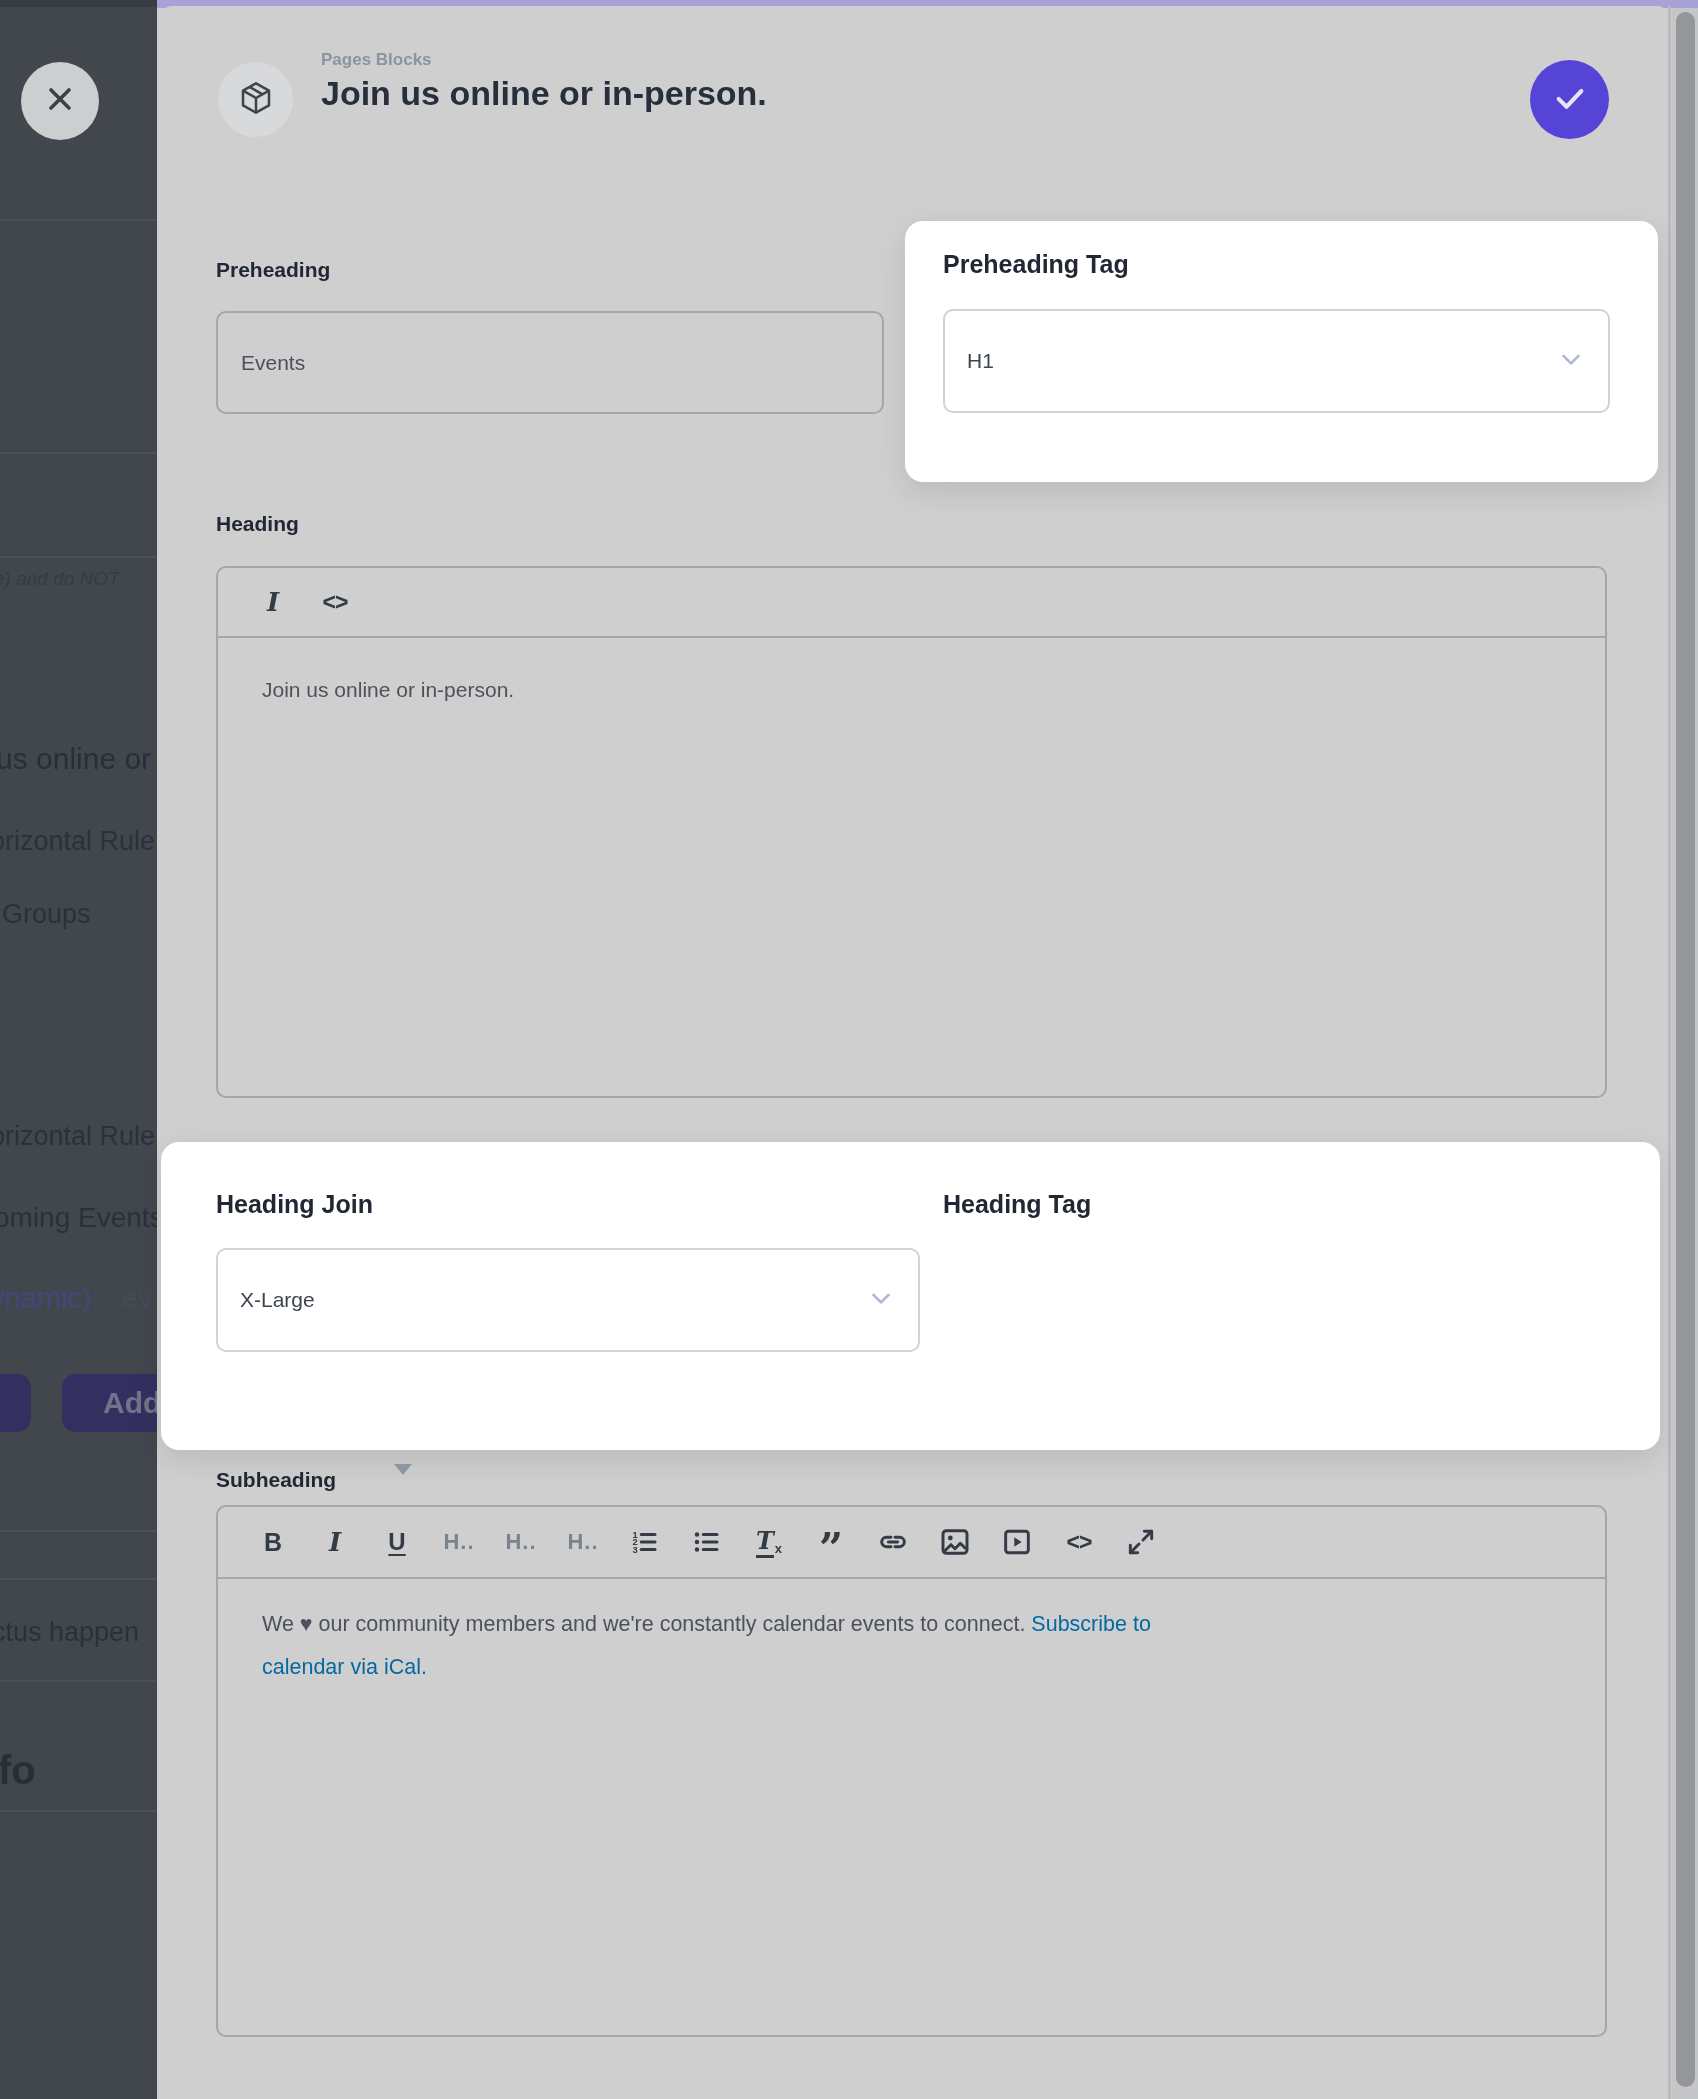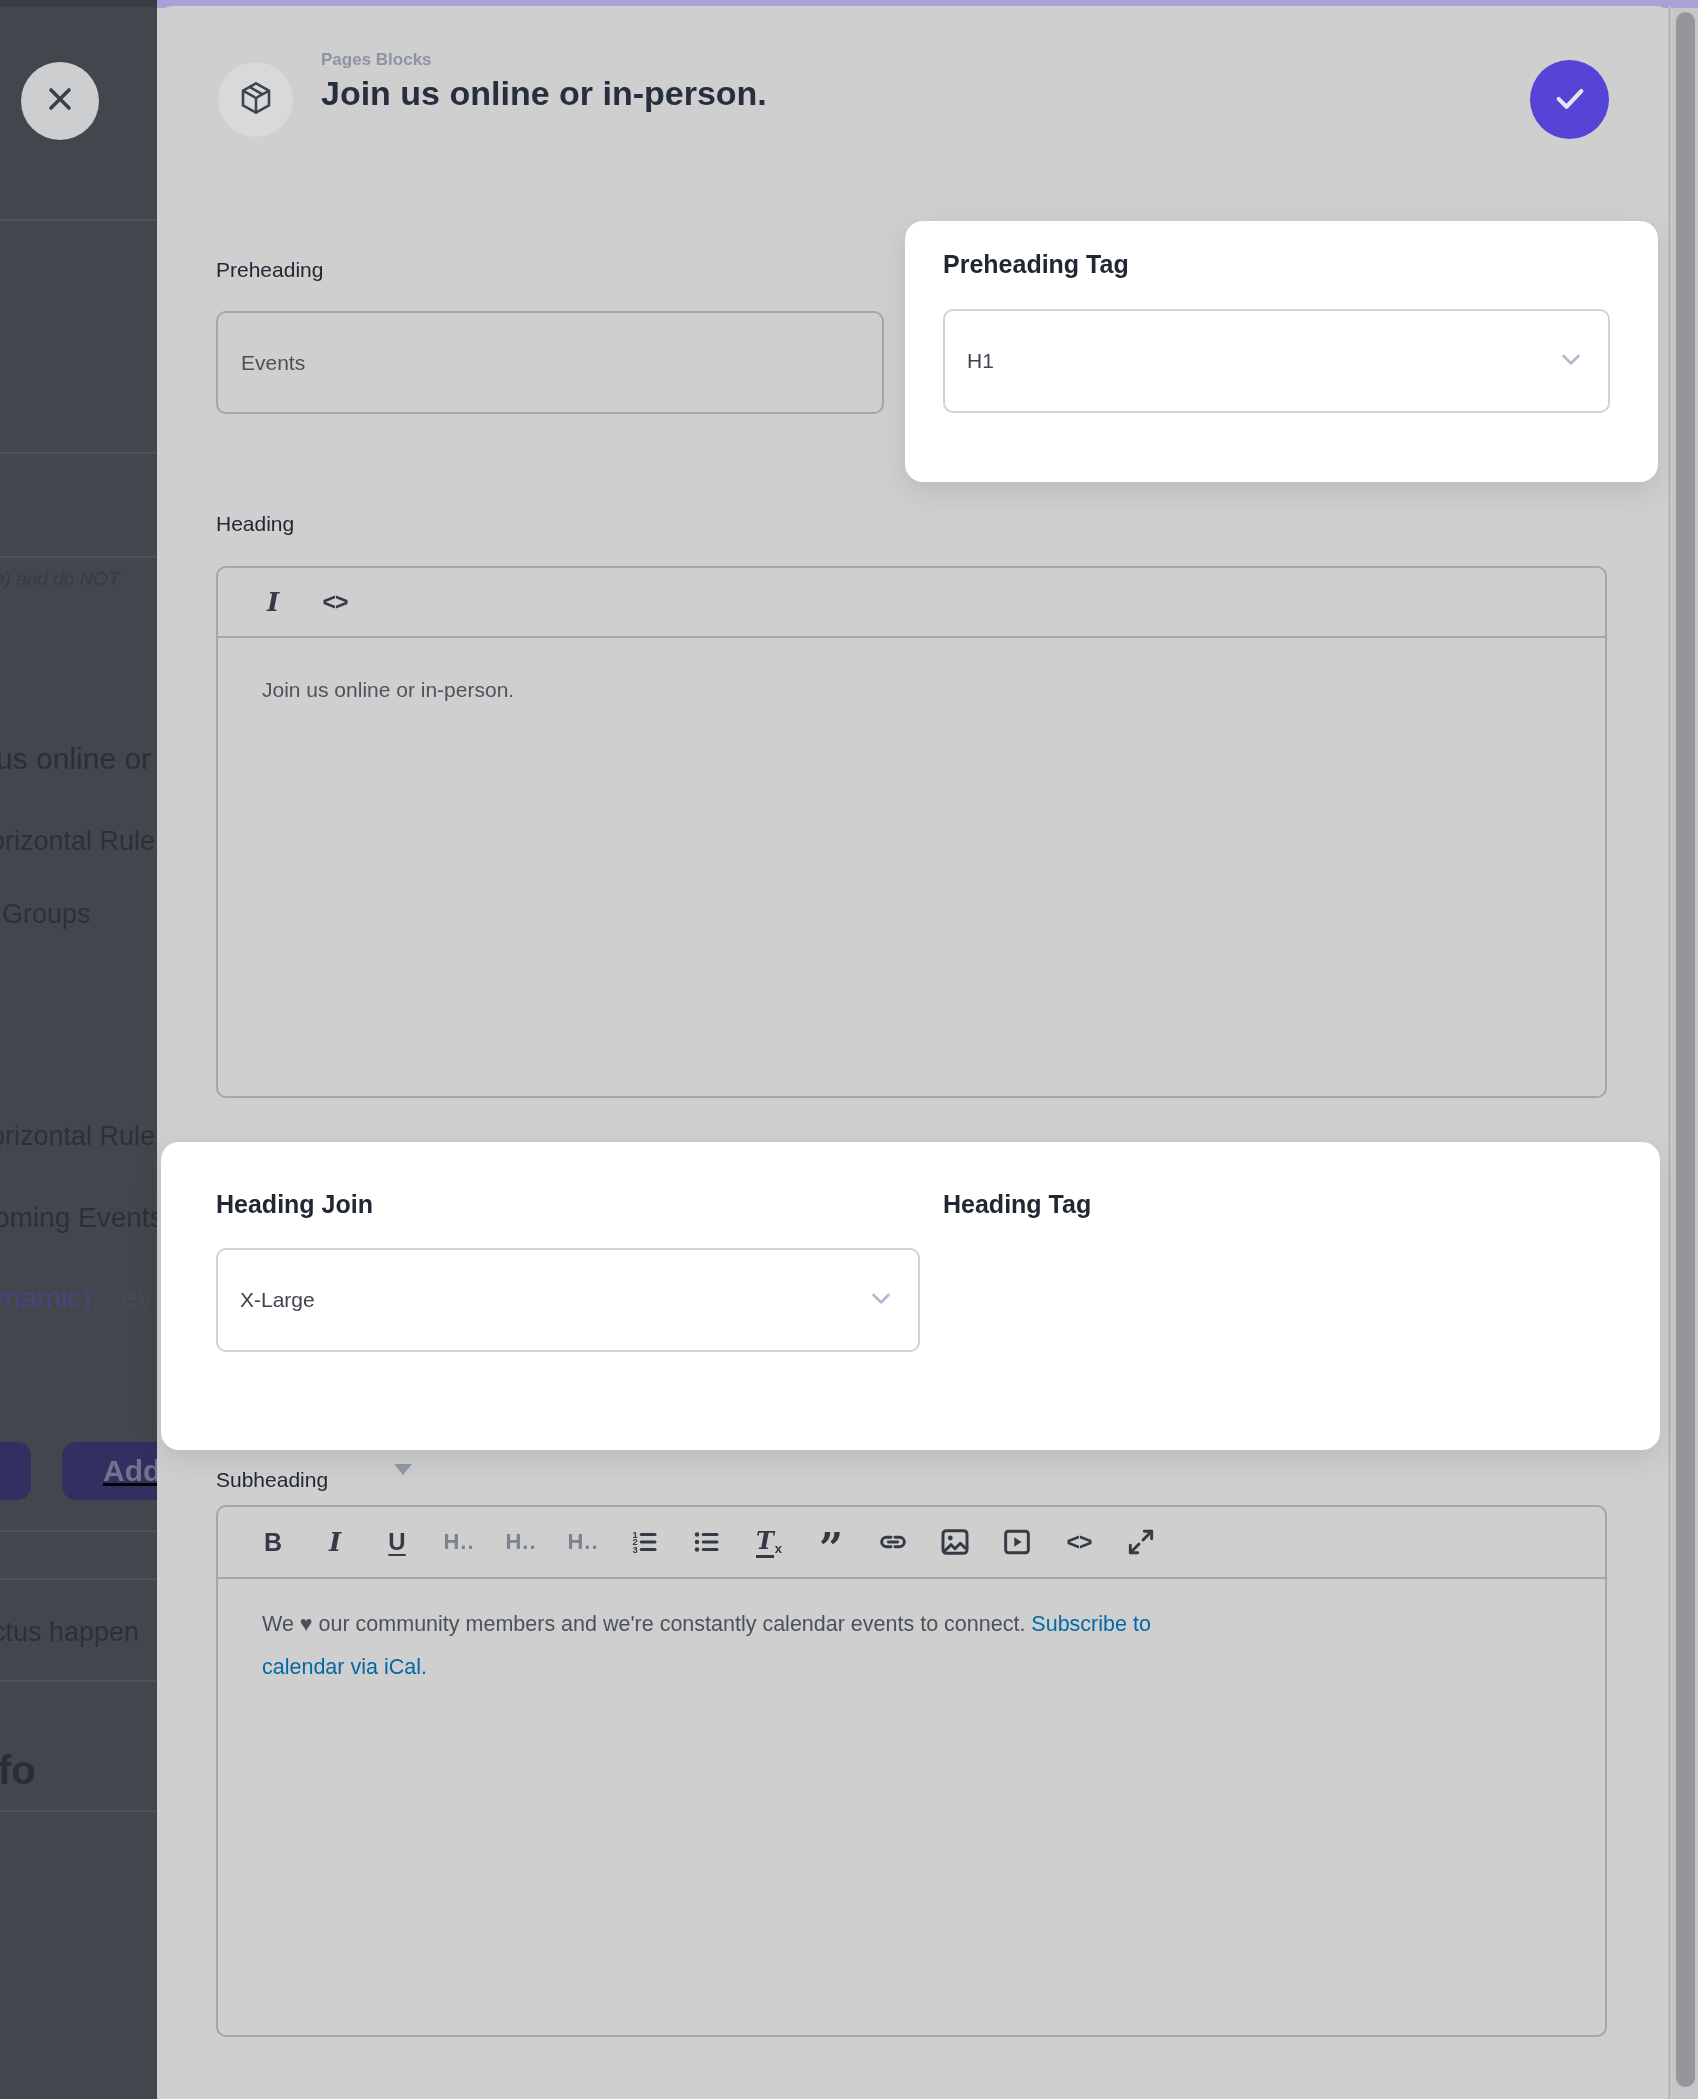--- a/index.html
+++ b/index.html
@@ -15,21 +15,21 @@
   .sidebar .divider{position:absolute;left:0;width:157px;height:2px;background:#4b5157;}
   .sidebar .sb-top{position:absolute;left:0;top:0;width:157px;height:7px;background:#383d44;}
   .sb-text{position:absolute;white-space:nowrap;color:#2b3138;}
   .sb-note{font-style:italic;font-size:19px;color:#353c42;}
   .sb-item-lg{font-size:30px;color:#292f36;}
   .sb-item{font-size:27px;}
   .sb-item-md{font-size:28px;}
   .sb-dyn{font-size:29px;}
   .sb-dyn .dyn-label{color:#47447e;}
   .sb-dyn .dyn-value{color:#454c53;margin-left:22px;}
-  .sb-btn{position:absolute;top:1442px;height:58px;background:#332f60;border-radius:14px;text-decoration:underline;}
+  .sb-btn{position:absolute;top:1374px;height:58px;background:#332f60;border-radius:14px;}
   .sb-btn .lbl{font-size:30px;font-weight:700;color:#70748a;line-height:58px;padding-left:41px;display:block;white-space:nowrap;}
   .sb-big{font-size:40px;font-weight:700;color:#282e35;}
 
   .close-btn{left:21px;top:62px;width:78px;height:78px;border-radius:50%;background:#ccced0;
     display:flex;align-items:center;justify-content:center;z-index:4;cursor:pointer;}
 
   
   .modal{left:157px;top:6px;width:1515px;height:2093px;background:#cfcfd0;
     border-radius:16px 16px 0 0;z-index:2;}
   .modal-edge{left:1668px;top:6px;width:3px;height:2093px;background:#b9babc;z-index:4;}
@@ -38,21 +38,21 @@
 
   
   .hdr-icon{left:218px;top:62px;width:75px;height:75px;border-radius:50%;background:#d8d9db;
     display:flex;align-items:center;justify-content:center;z-index:4;}
   .eyebrow{left:321px;top:50px;font-size:17px;font-weight:600;color:#8c94a2;z-index:4;}
   .page-title{left:321px;top:74px;font-size:34px;font-weight:700;color:#272e3c;z-index:4;}
   .check-btn{left:1530px;top:60px;width:79px;height:79px;border-radius:50%;background:#5544d6;
     display:flex;align-items:center;justify-content:center;z-index:4;cursor:pointer;}
 
   
-  .flabel{font-size:21px;font-weight:400;color:#212834;z-index:4;white-space:nowrap;}
+  .flabel{font-size:21px;font-weight:700;color:#212834;z-index:4;white-space:nowrap;}
   .gray-input{left:216px;top:311px;width:668px;height:103px;border:2px solid #a6a7a9;border-radius:10px;
     display:flex;align-items:center;padding:0 23px;font-size:21px;color:#4a5158;z-index:4;box-sizing:border-box;}
   .card{background:#ffffff;border-radius:18px;box-shadow:0 10px 30px rgba(0,0,0,0.10);z-index:4;}
   .card1{left:905px;top:221px;width:753px;height:261px;}
   .card2{left:161px;top:1142px;width:1499px;height:308px;}
   .sel{position:absolute;background:#ffffff;border:2px solid #ced2da;border-radius:10px;box-sizing:border-box;
     display:flex;align-items:center;justify-content:space-between;padding:0 22px;font-size:21px;color:#3e454f;cursor:pointer;}
   .card-label{position:absolute;font-size:25px;font-weight:700;color:#212834;white-space:nowrap;}
 
   .editor{border:2px solid #a4a6a8;border-radius:10px;box-sizing:border-box;z-index:4;}

